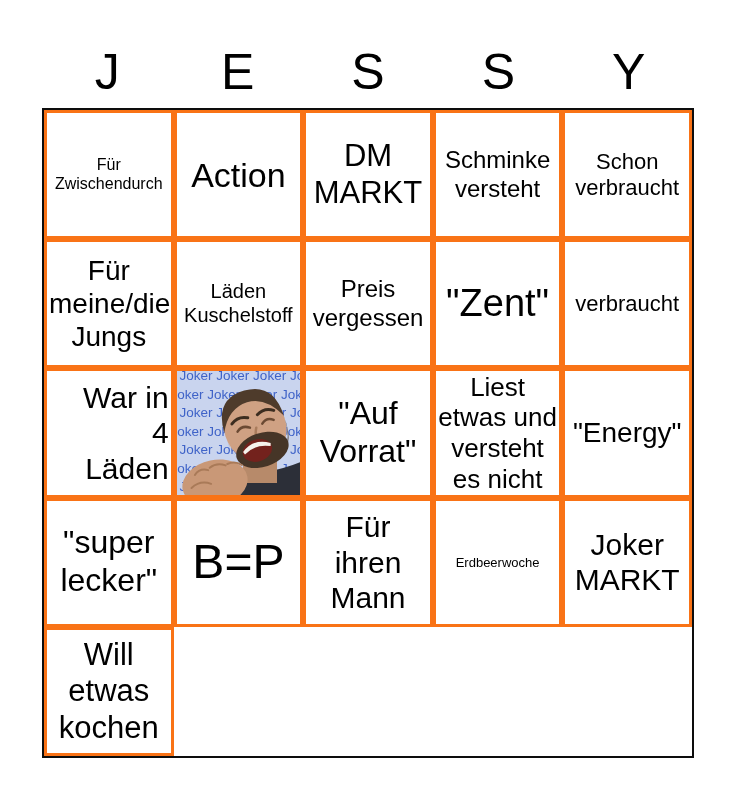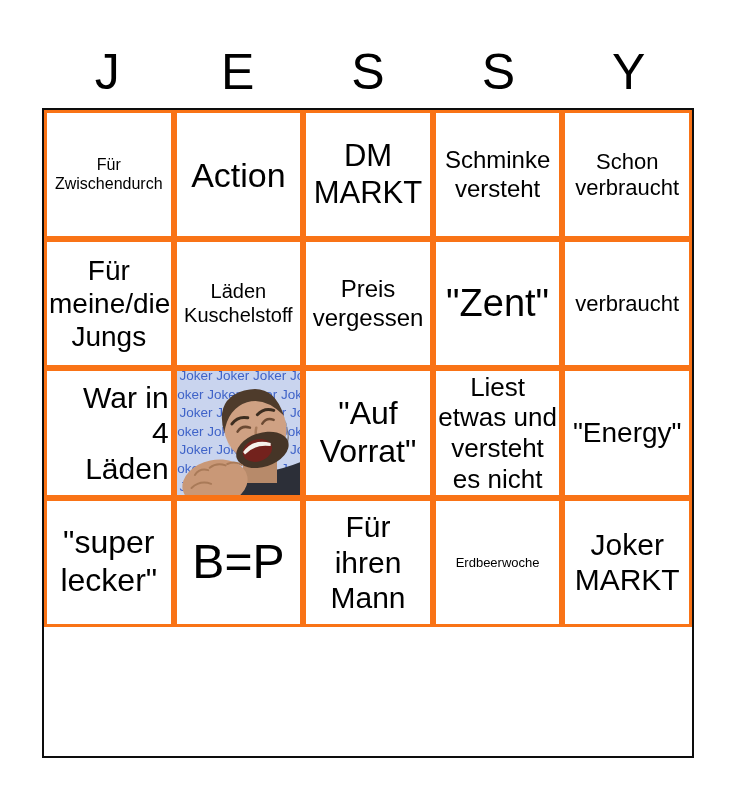--- a/index.html
+++ b/index.html
@@ -174,14 +174,19 @@
 ihren
 Mann</span>
     </div>
   <div class="cell">
       <span class="txt" style="font-size: 13px;">Erdbeerwoche</span>
     </div>
   <div class="cell">
       <span class="txt" style="font-size: 30px;">Joker
 MARKT</span>
     </div>
+  <div class="cell">
+      <span class="txt" style="font-size: 31px;">Will
+etwas
+kochen</span>
+    </div>
 
 </div>
 
 </body></html>

